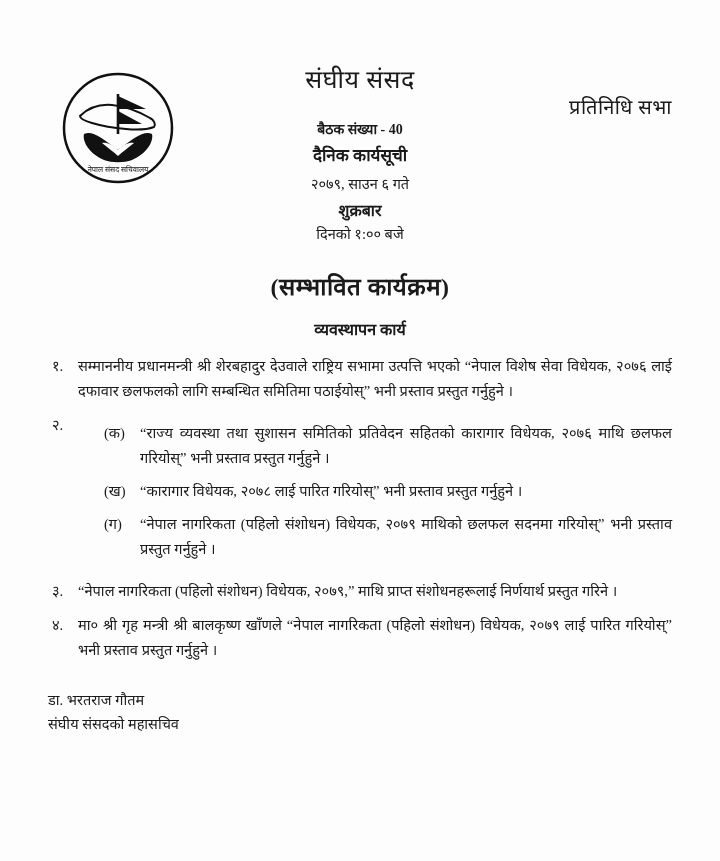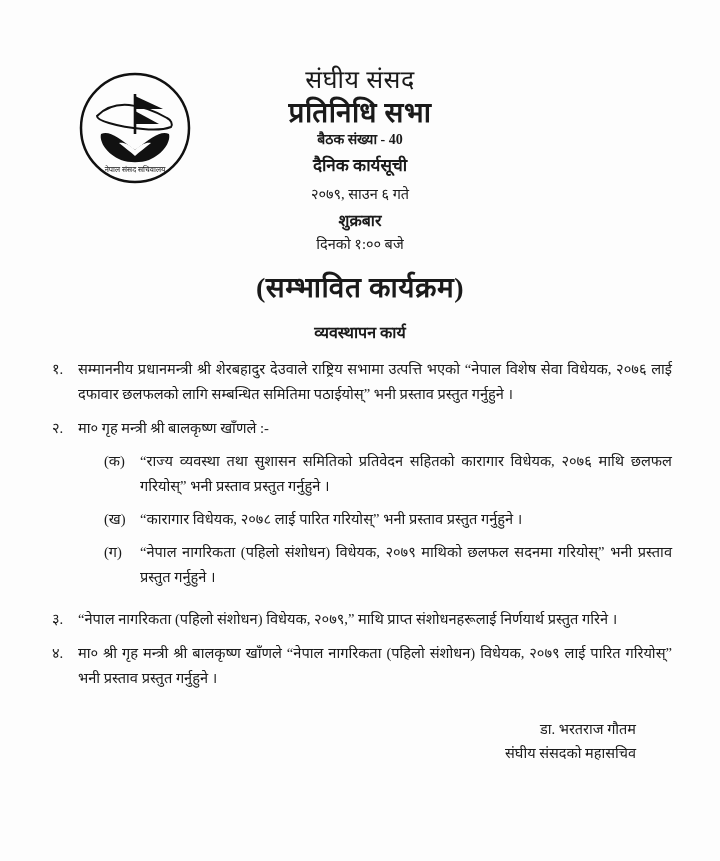--- a/index.html
+++ b/index.html
@@ -24,41 +24,42 @@
   }
 
   
   .header {
     position: relative;
     text-align: center;
     min-height: 170px;
   }
   .emblem {
     position: absolute;
-    left: 31px;
+    left: 14px;
     top: 32px;
     width: 112px;
     height: 112px;
   }
   .emblem svg { display:block; }
 
   .title-block {
     padding-top: 24px;
   }
   .t-main {
     font-size: 25px;
     font-weight: normal;
     line-height: 1.25;
     letter-spacing: 0.5px;
   }
   .t-main2 {
-    font-size: 28px;
-    font-weight: bold;
+    font-size: 20px;
+    font-weight: normal;
     line-height: 1.25;
     letter-spacing: 0.5px;
+    text-align: right;
   }
   .t-sub {
     font-size: 14px;
     font-weight: bold;
     line-height: 1.45;
     margin-top: 3px;
   }
   .t-sub2 {
     font-size: 14px;
     font-weight: bold;
@@ -77,23 +78,23 @@
   .t-day {
     font-size: 16px;
     font-weight: bold;
     margin-top: 6px;
   }
   .t-time {
     font-size: 14.5px;
     margin-top: 2px;
   }
   .t-program {
-    font-size: 28px;
-    font-weight: bold;
-    margin-top: 14px;
+    font-size: 24px;
+    font-weight: bold;
+    margin-top: 26px;
     letter-spacing: 0.5px;
   }
   .t-section {
     font-size: 16px;
     font-weight: bold;
     margin-top: 16px;
     margin-bottom: 14px;
   }
 
   
@@ -131,21 +132,21 @@
     width: 36px;
     flex: 0 0 36px;
   }
   .sub-text {
     flex: 1 1 auto;
   }
 
   
   .signature {
     margin-top: 26px;
-    text-align: right;
+    text-align: left;
     font-size: 14.5px;
     line-height: 1.65;
     padding-right: 36px;
   }
   .sig-name { }
   .sig-role { }
 </style>
 </head>
 <body>
 
@@ -188,21 +189,20 @@
   <div class="content">
 
     <div class="item">
       <div class="item-num">१.</div>
       <div class="item-text">सम्माननीय प्रधानमन्त्री श्री शेरबहादुर देउवाले राष्ट्रिय सभामा उत्पत्ति भएको “नेपाल विशेष सेवा विधेयक, २०७६ लाई दफावार छलफलको लागि सम्बन्धित समितिमा पठाईयोस्” भनी प्रस्ताव प्रस्तुत गर्नुहुने ।</div>
     </div>
 
     <div class="item">
       <div class="item-num">२.</div>
       <div class="item-text">
-        <div>मा० गृह मन्त्री श्री बालकृष्ण खाँणले :-</div>
         <div class="sub-list">
           <div class="sub-item">
             <div class="sub-num">(क)</div>
             <div class="sub-text">“राज्य व्यवस्था तथा सुशासन समितिको प्रतिवेदन सहितको कारागार विधेयक, २०७६ माथि छलफल गरियोस्” भनी प्रस्ताव प्रस्तुत गर्नुहुने ।</div>
           </div>
           <div class="sub-item">
             <div class="sub-num">(ख)</div>
             <div class="sub-text">“कारागार विधेयक, २०७८ लाई पारित गरियोस्” भनी प्रस्ताव प्रस्तुत गर्नुहुने ।</div>
           </div>
           <div class="sub-item">

